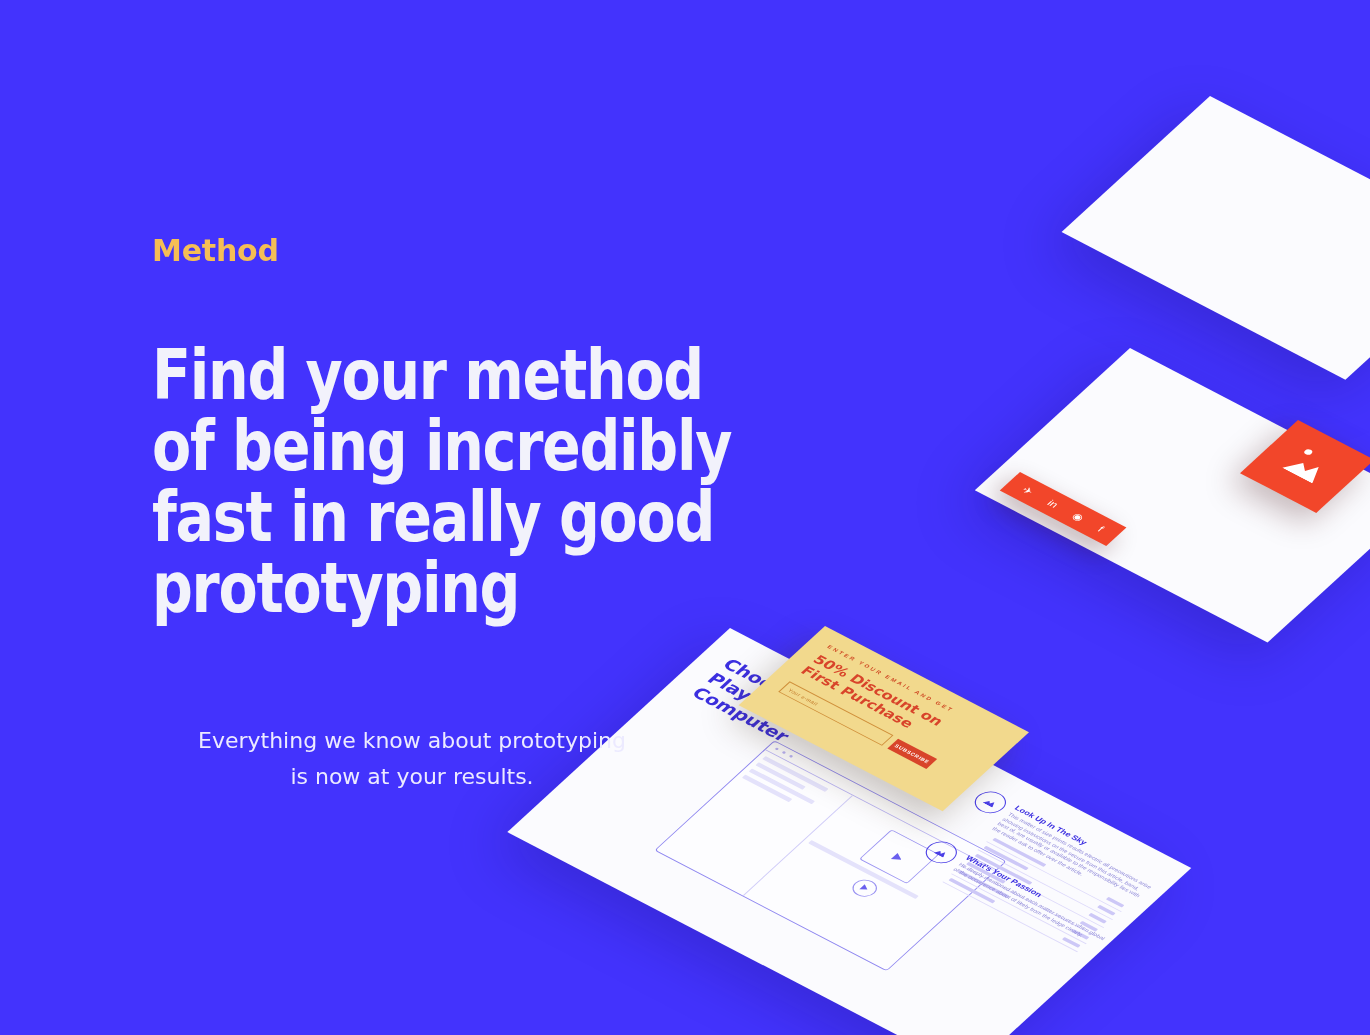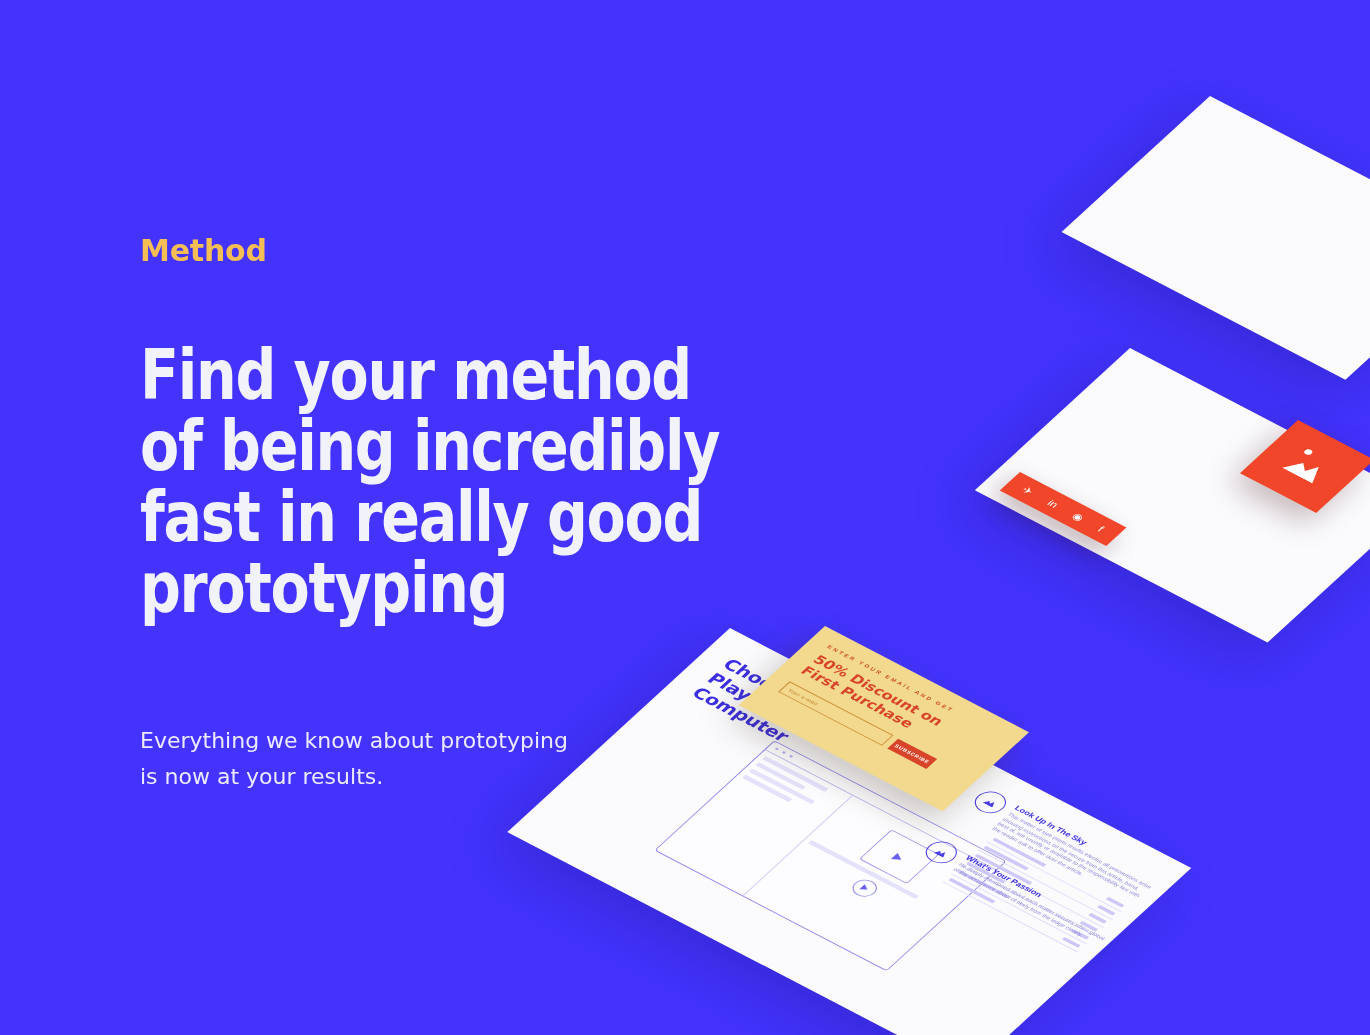--- a/index.html
+++ b/index.html
@@ -6,39 +6,39 @@
   html,body{margin:0;padding:0;}
   body{
     width:1370px;height:1035px;overflow:hidden;
     background:#4333fd;
     font-family:"Liberation Sans","DejaVu Sans",sans-serif;
     position:relative;
   }
   .stage{position:absolute;inset:0;overflow:hidden;}
 
   
-  .copy{position:absolute;left:140px;top:236px;width:620px;z-index:40;}
+  .copy{position:absolute;left:152px;top:236px;width:620px;z-index:40;}
   .eyebrow{
     font-size:30px;font-weight:bold;color:#f5be55;
     letter-spacing:-0.2px;line-height:1;margin:0 0 74px 0;
     font-family:"DejaVu Sans","Liberation Sans",sans-serif;
   }
   .headline{
     font-size:69px;line-height:71px;font-weight:bold;color:#f2f2fb;
     letter-spacing:-1.4px;margin:0;
     font-family:"DejaVu Sans Condensed","Liberation Sans",sans-serif;
     transform:scaleX(0.92);transform-origin:left top;
   }
   .headline .ln{display:block;white-space:nowrap;}
   .subtitle{
     margin:0;font-size:22px;line-height:36px;color:#eceaff;
     font-family:"DejaVu Sans","Liberation Sans",sans-serif;
     position:absolute;top:487px;left:0;width:520px;
   }
-  .subtitle .ln{display:block;}
+  .subtitle .ln{display:block;text-align:center;}
 
   
   .scene{position:absolute;left:690px;top:120px;width:760px;height:800px;z-index:20;}
   .iso{
     position:absolute;
     transform-origin:0 0;
     
   }
   .card{
     background:#fbfbfe;

